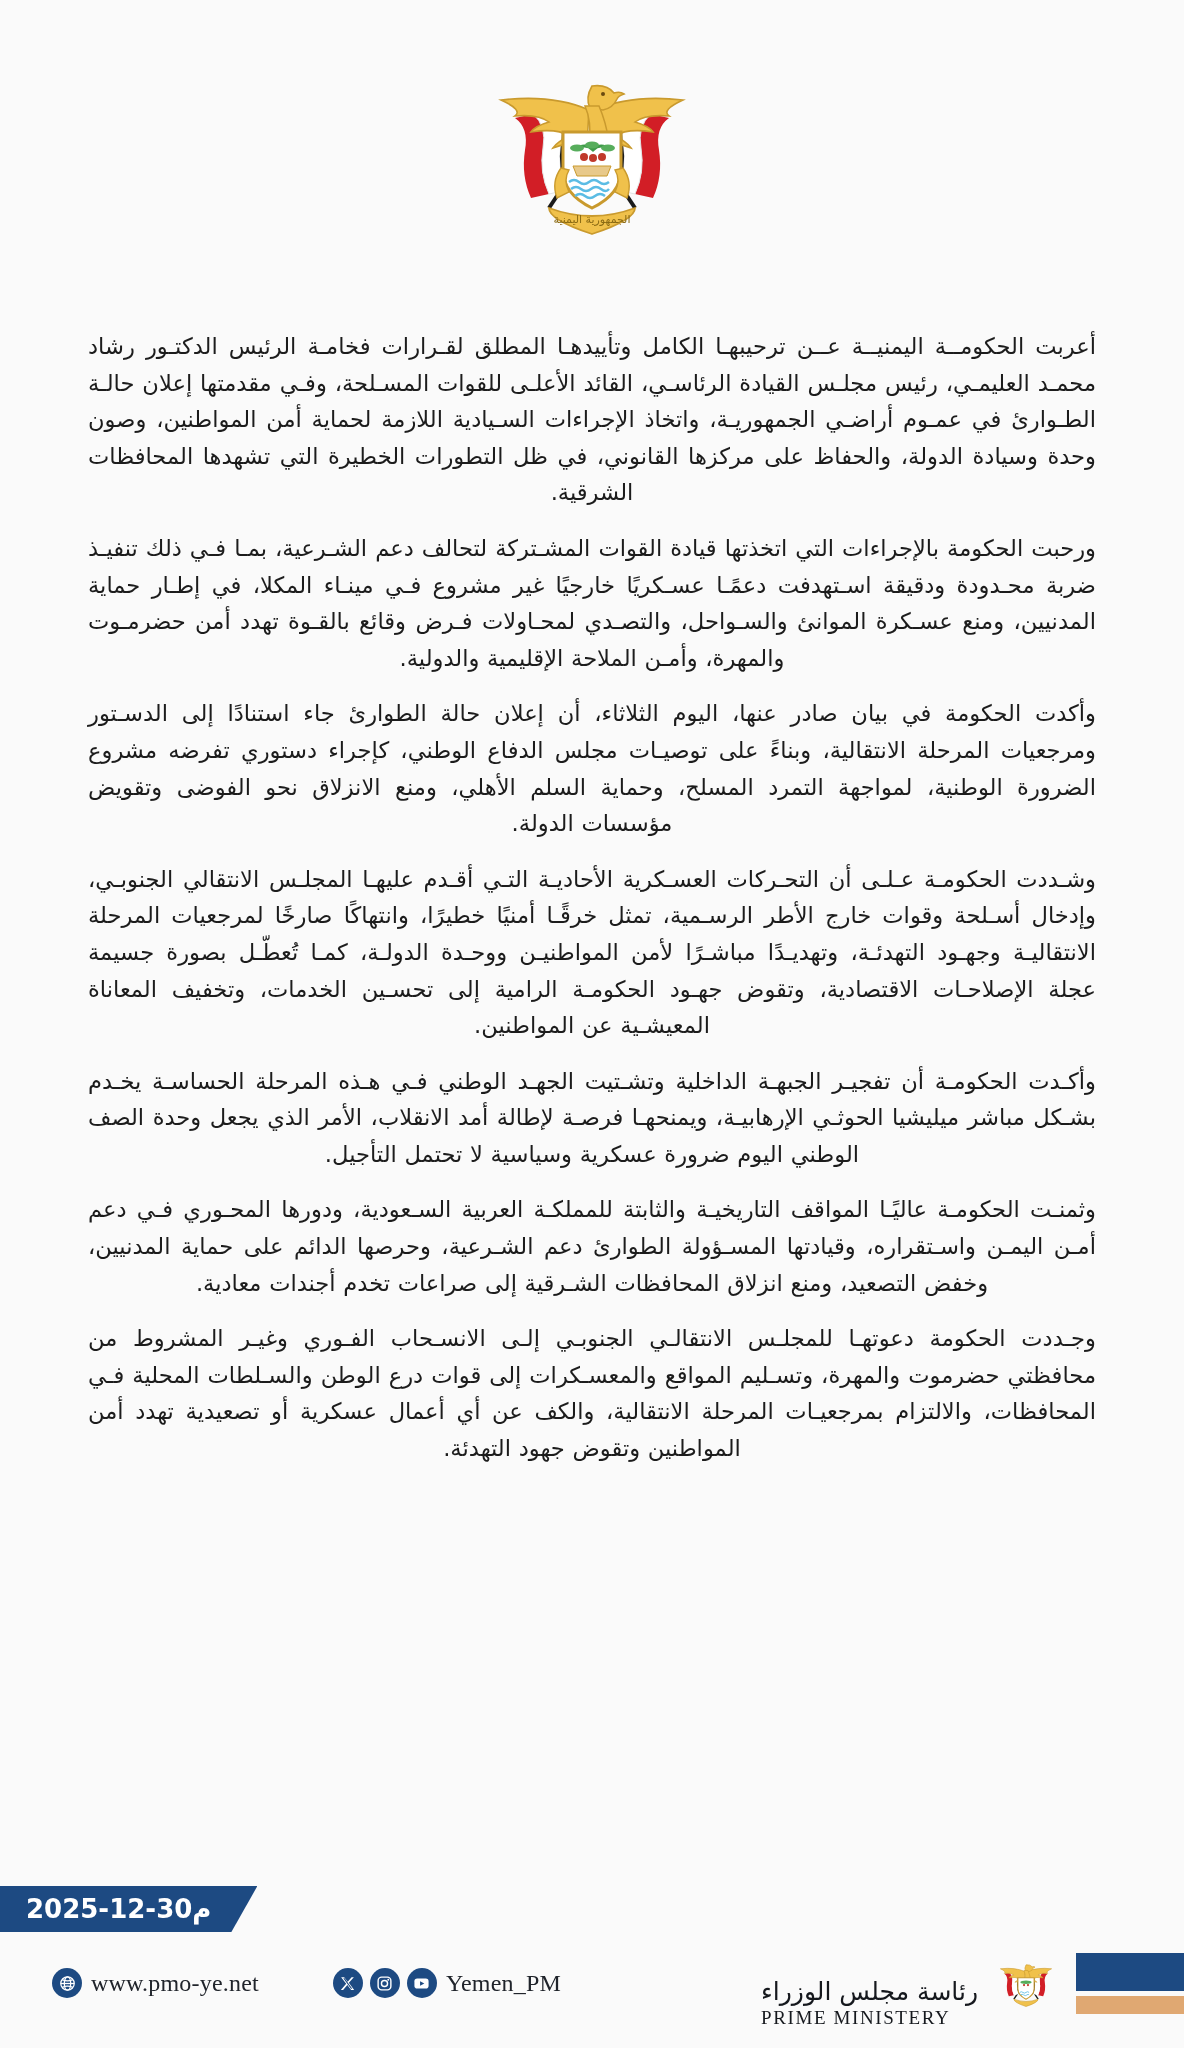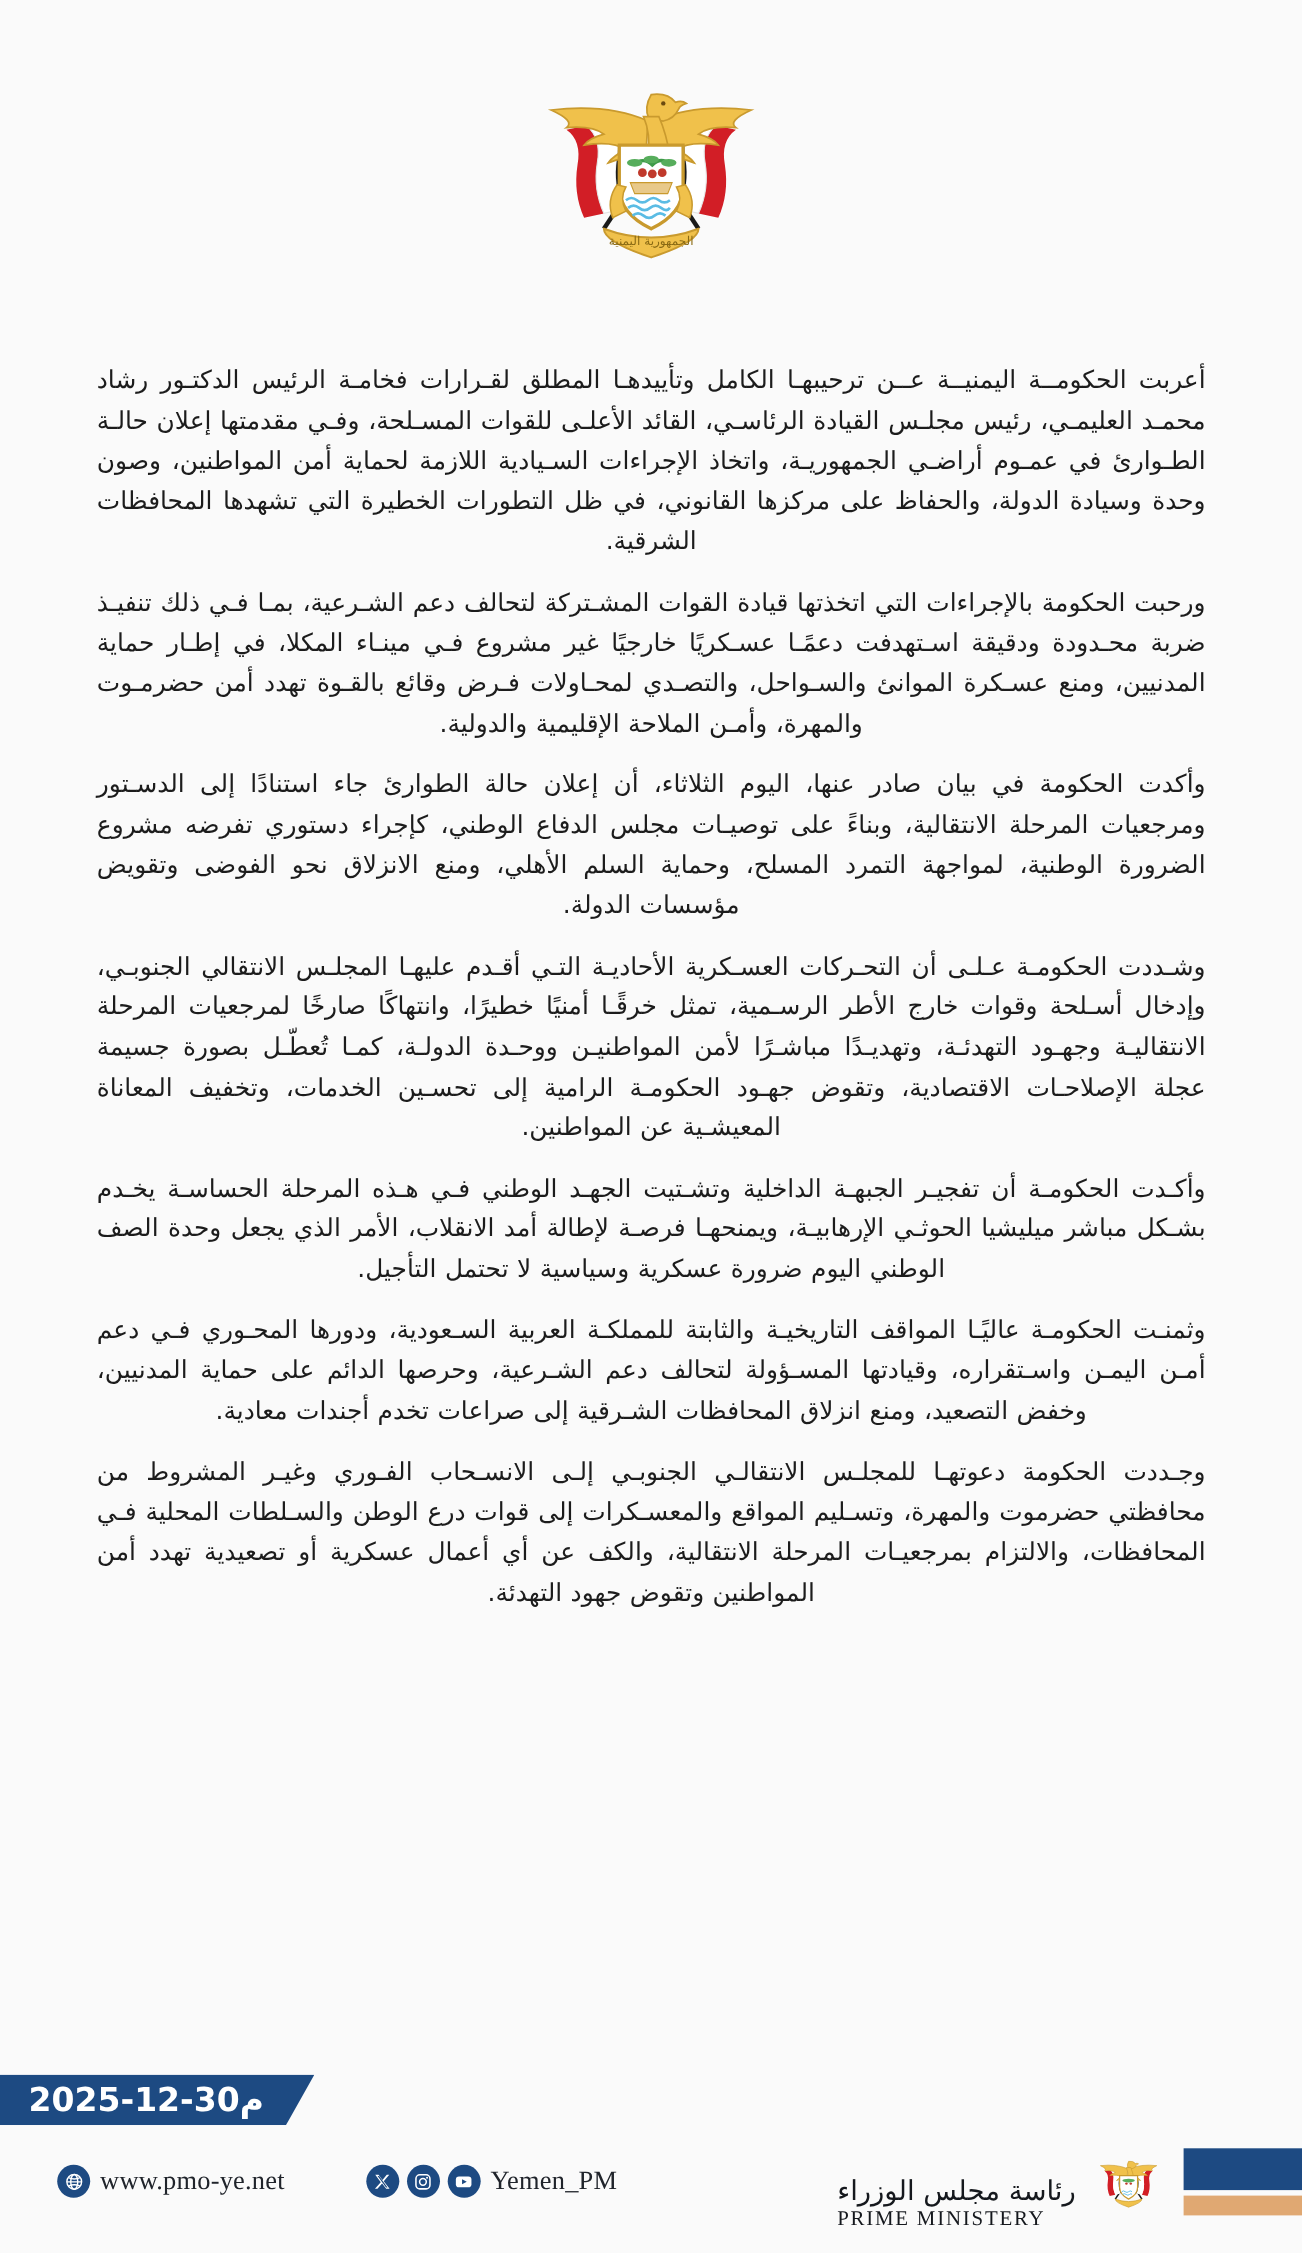--- a/index.html
+++ b/index.html
@@ -84,21 +84,21 @@
     position: absolute;
     top: 14px;
     right: auto;
     left: 0;
     height: 46px;
     background: #1d4a82;
     color: #ffffff;
     display: flex;
     align-items: center;
     padding: 0 46px 0 26px;
-    font-size: 30px;
+    font-size: 26px;
     font-weight: bold;
     letter-spacing: 0.4px;
     direction: ltr;
     clip-path: polygon(0 0, 100% 0, calc(100% - 26px) 100%, 0 100%);
     font-family: "DejaVu Sans", "Liberation Sans", sans-serif;
   }
 
   .footer-row {
     position: absolute;
     top: 78px;
@@ -250,21 +250,21 @@
     </div>
   </div>
 
 
   <div class="body-wrap">
     <p class="para">أعربت الحكومــة اليمنيــة عــن ترحيبهـا الكامل وتأييدهـا المطلق لقـرارات فخامـة الرئيس الدكتـور رشاد محمـد العليمـي، رئيس مجلـس القيادة الرئاسـي، القائد الأعلـى للقوات المسـلحة، وفـي مقدمتها إعلان حالـة الطـوارئ في عمـوم أراضـي الجمهوريـة، واتخاذ الإجراءات السـيادية اللازمة لحماية أمن المواطنين، وصون وحدة وسيادة الدولة، والحفاظ على مركزها القانوني، في ظل التطورات الخطيرة التي تشهدها المحافظات الشرقية.</p>
     <p class="para">ورحبت الحكومة بالإجراءات التي اتخذتها قيادة القوات المشـتركة لتحالف دعم الشـرعية، بمـا فـي ذلك تنفيـذ ضربة محـدودة ودقيقة اسـتهدفت دعمًـا عسـكريًا خارجيًا غير مشروع فـي مينـاء المكلا، في إطـار حماية المدنيين، ومنع عسـكرة الموانئ والسـواحل، والتصـدي لمحـاولات فـرض وقائع بالقـوة تهدد أمن حضرمـوت والمهرة، وأمـن الملاحة الإقليمية والدولية.</p>
     <p class="para">وأكدت الحكومة في بيان صادر عنها، اليوم الثلاثاء، أن إعلان حالة الطوارئ جاء استنادًا إلى الدسـتور ومرجعيات المرحلة الانتقالية، وبناءً على توصيـات مجلس الدفاع الوطني، كإجراء دستوري تفرضه مشروع الضرورة الوطنية، لمواجهة التمرد المسلح، وحماية السلم الأهلي، ومنع الانزلاق نحو الفوضى وتقويض مؤسسات الدولة.</p>
     <p class="para">وشـددت الحكومـة عـلـى أن التحـركات العسـكرية الأحاديـة التـي أقـدم عليهـا المجلـس الانتقالي الجنوبـي، وإدخال أسـلحة وقوات خارج الأطر الرسـمية، تمثل خرقًـا أمنيًا خطيرًا، وانتهاكًا صارخًا لمرجعيات المرحلة الانتقاليـة وجهـود التهدئـة، وتهديـدًا مباشـرًا لأمن المواطنيـن ووحـدة الدولـة، كمـا تُعطّـل بصورة جسيمة عجلة الإصلاحـات الاقتصادية، وتقوض جهـود الحكومـة الرامية إلى تحسـين الخدمات، وتخفيف المعاناة المعيشـية عن المواطنين.</p>
     <p class="para">وأكـدت الحكومـة أن تفجيـر الجبهـة الداخلية وتشـتيت الجهـد الوطني فـي هـذه المرحلة الحساسـة يخـدم بشـكل مباشر ميليشيا الحوثـي الإرهابيـة، ويمنحهـا فرصـة لإطالة أمد الانقلاب، الأمر الذي يجعل وحدة الصف الوطني اليوم ضرورة عسكرية وسياسية لا تحتمل التأجيل.</p>
-    <p class="para">وثمنـت الحكومـة عاليًـا المواقف التاريخيـة والثابتة للمملكـة العربية السـعودية، ودورها المحـوري فـي دعم أمـن اليمـن واسـتقراره، وقيادتها المسـؤولة لتحالف دعم الشـرعية، وحرصها الدائم على حماية المدنيين، وخفض التصعيد، ومنع انزلاق المحافظات الشـرقية إلى صراعات تخدم أجندات معادية.</p>
+    <p class="para">وثمنـت الحكومـة عاليًـا المواقف التاريخيـة والثابتة للمملكـة العربية السـعودية، ودورها المحـوري فـي دعم أمـن اليمـن واسـتقراره، وقيادتها المسـؤولة الطوارئ دعم الشـرعية، وحرصها الدائم على حماية المدنيين، وخفض التصعيد، ومنع انزلاق المحافظات الشـرقية إلى صراعات تخدم أجندات معادية.</p>
     <p class="para">وجـددت الحكومة دعوتهـا للمجلـس الانتقالـي الجنوبـي إلـى الانسـحاب الفـوري وغيـر المشروط من محافظتي حضرموت والمهرة، وتسـليم المواقع والمعسـكرات إلى قوات درع الوطن والسـلطات المحلية فـي المحافظات، والالتزام بمرجعيـات المرحلة الانتقالية، والكف عن أي أعمال عسكرية أو تصعيدية تهدد أمن المواطنين وتقوض جهود التهدئة.</p>
   </div>
 
   <div class="footer">
 
     <div class="date-ribbon">
       <span>2025-12-30م</span>
     </div>
 
     <div class="footer-row">

